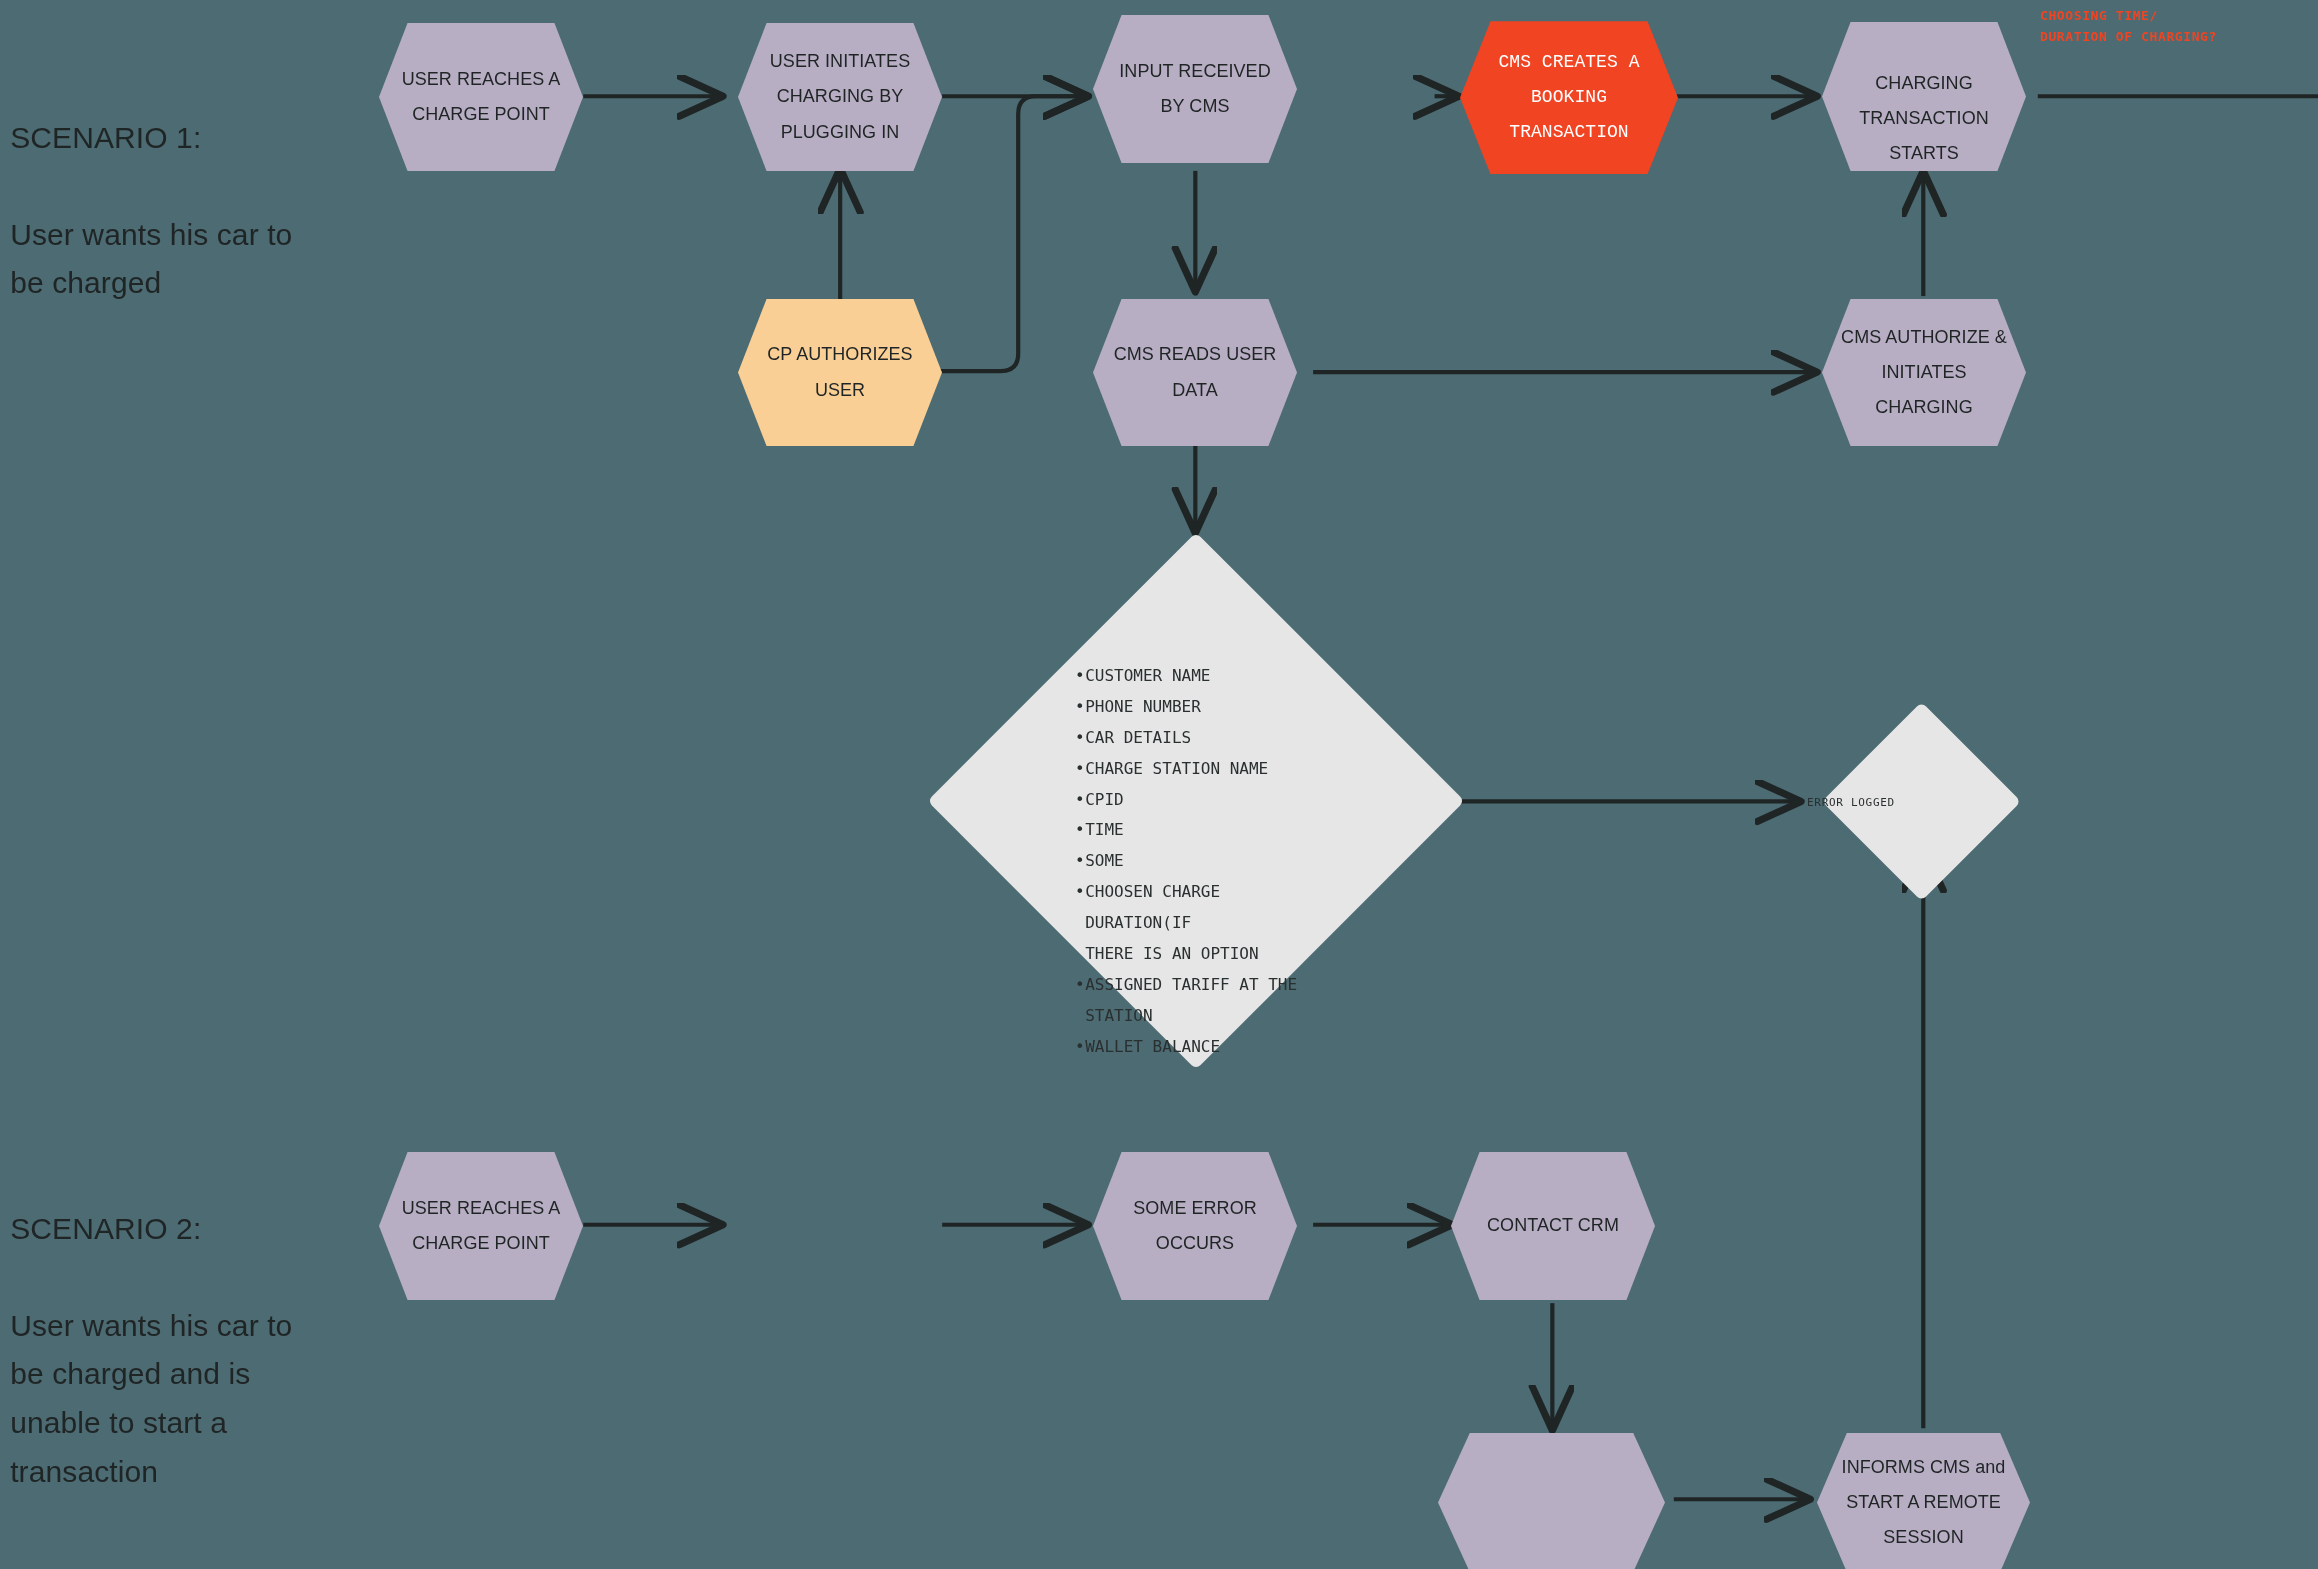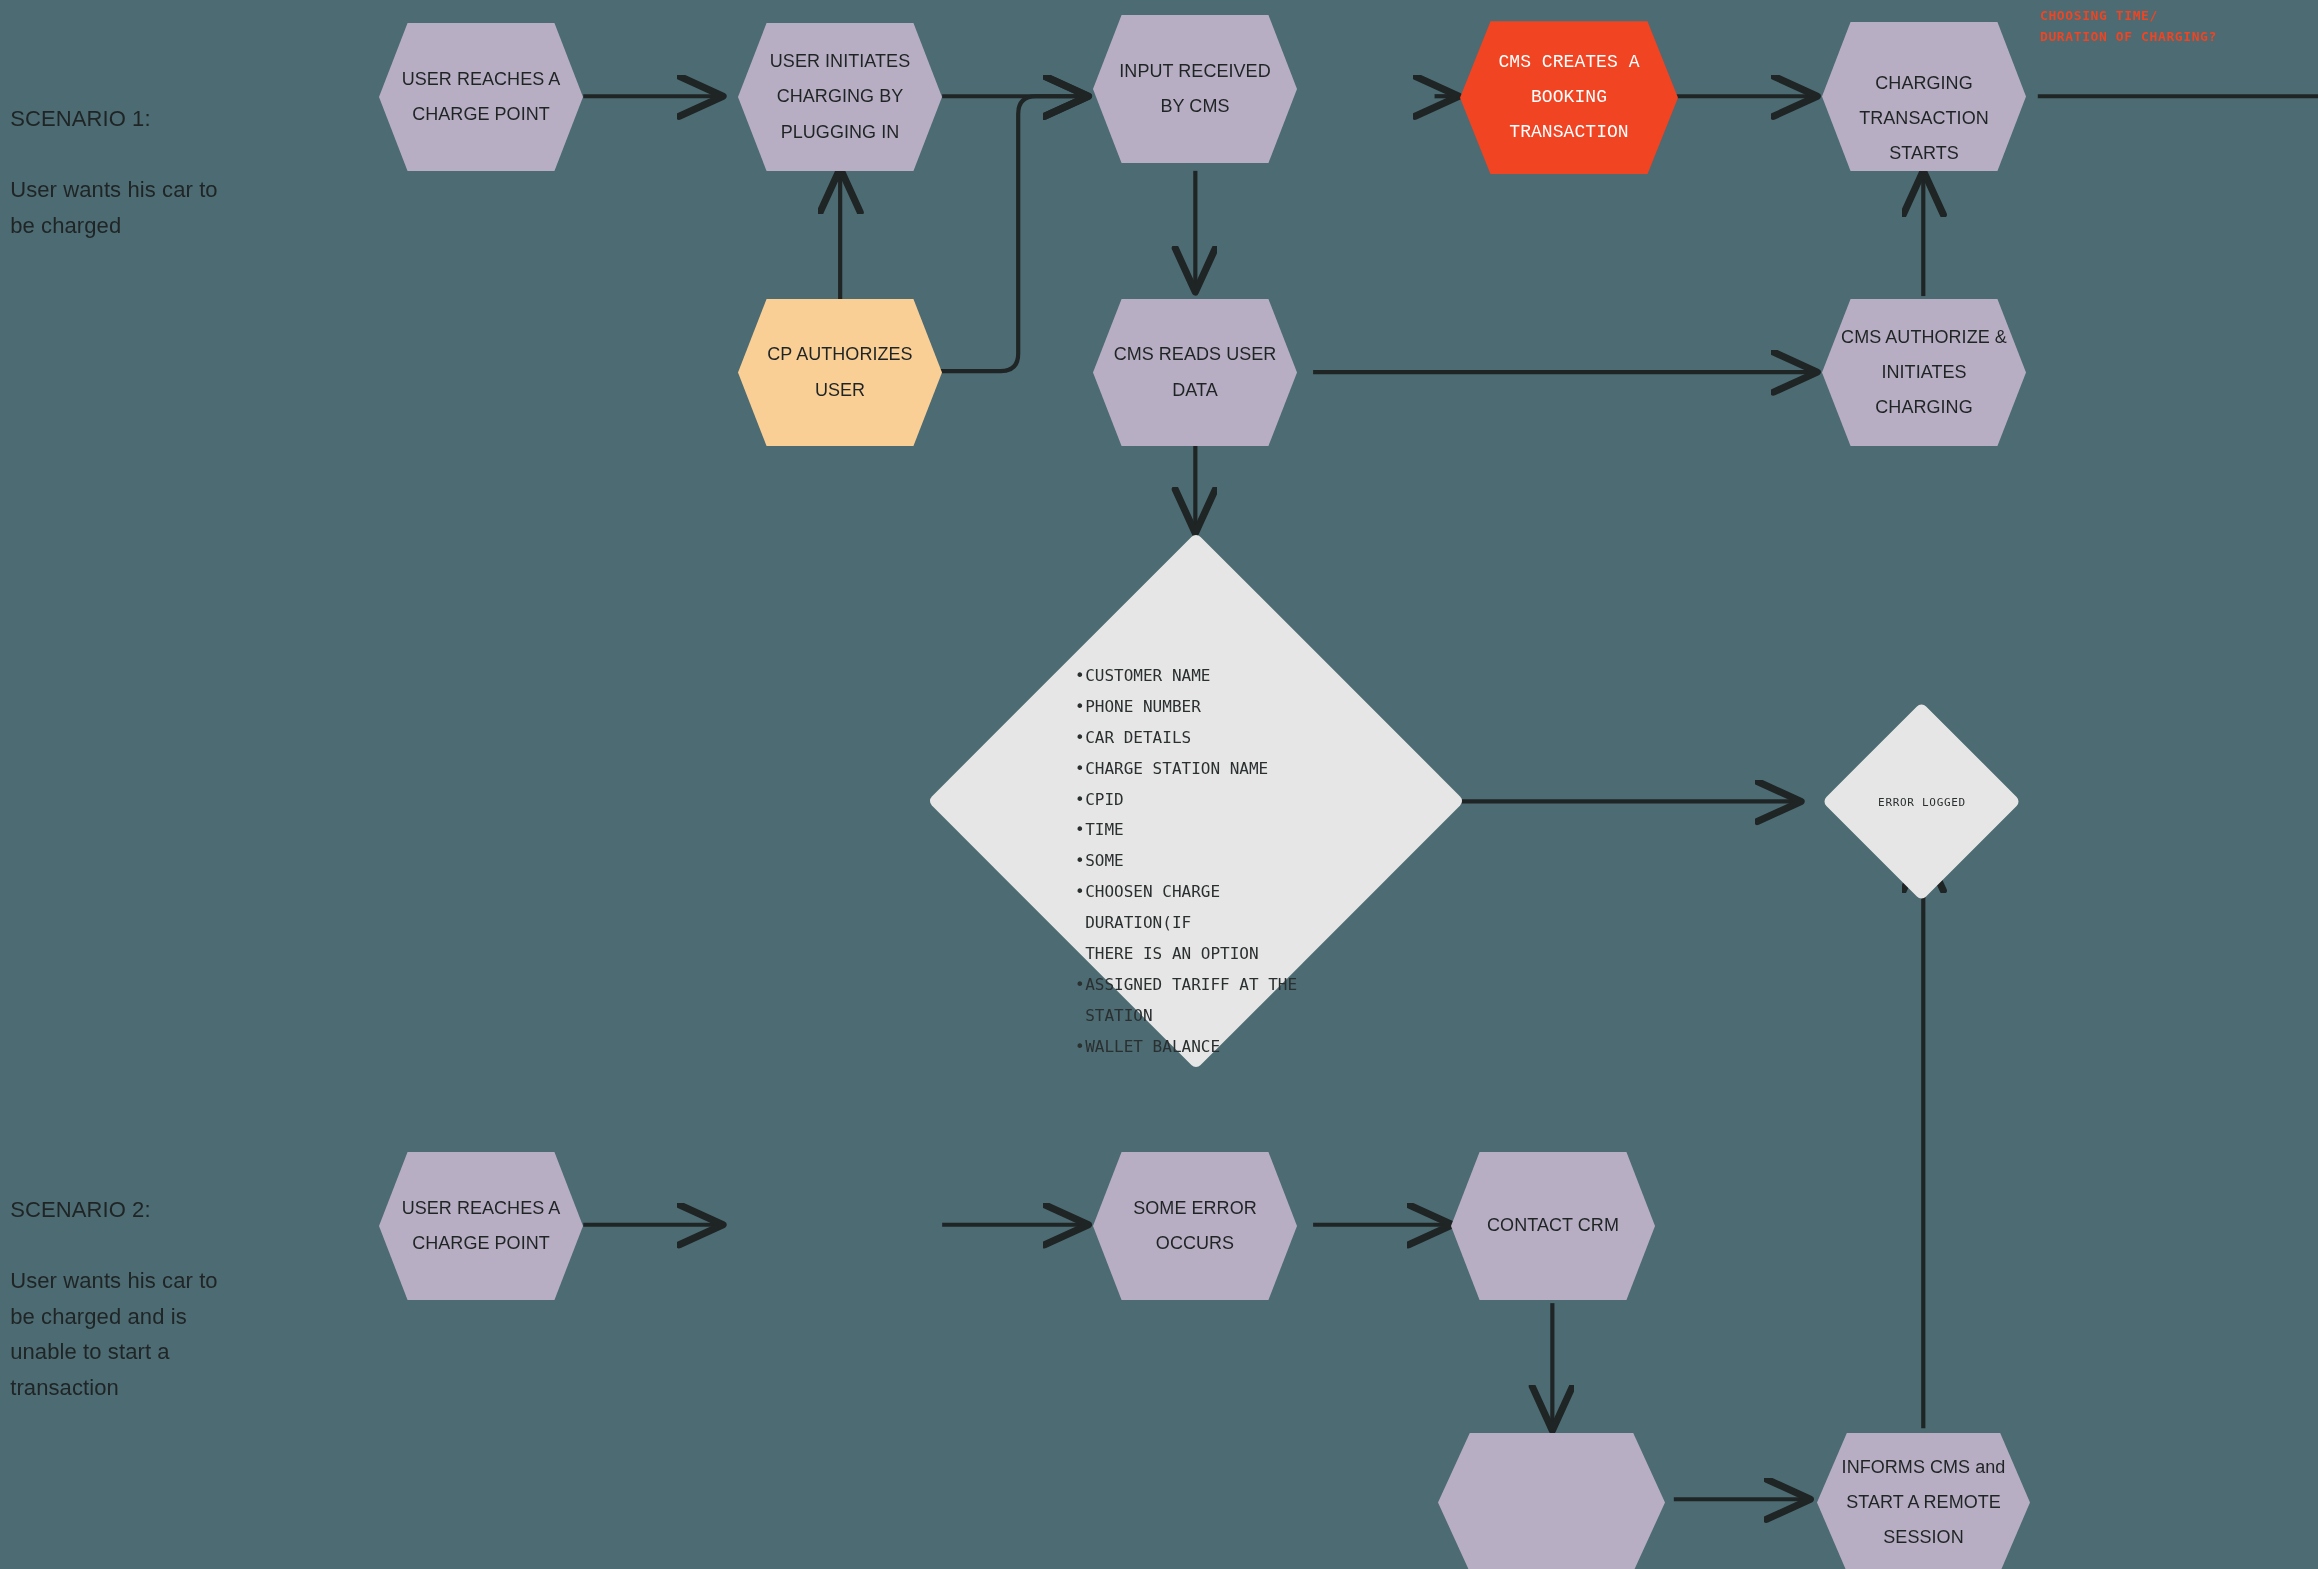--- a/index.html
+++ b/index.html
@@ -8,21 +8,21 @@
     width:3101px;height:1570px;
     background:#4c6b72;
     overflow:hidden;
     font-family:"Liberation Sans", sans-serif;
   }
   #edges{position:absolute;left:0;top:0;width:3101px;height:1570px;}
   .scn{
     position:absolute;
     color:#1f2425;
     font-family:"Liberation Sans", sans-serif;
-    font-size:22px;
+    font-size:30px;
     line-height:1.62;
     font-weight:400;
     letter-spacing:0.1px;
     white-space:pre-line;
   }
   .node{
     position:absolute;
     display:flex;
     align-items:center;
     justify-content:center;
@@ -224,21 +224,21 @@
   </div>
 
   <div class="node" style="left:1817px;top:1433px;width:213px;height:139px;">
     <div class="hexshape" style="background: rgb(184, 174, 196);"></div>
     <div class="hexlabel">INFORMS CMS and START
 A REMOTE SESSION</div>
   </div>
 
   <div class="dwrap" style="left:1799px;top:702px;width:246px;height:199px;">
     <div class="diamond" style="left: 52px; top: 29px; width: 141px; height: 141px; background: rgb(230, 230, 230);"></div>
-    <div class="dtext center" style="left:0;top:90px;width:246px;text-align:center;">ERROR LOGGED</div>
+    <div class="dtext center" style="left:8px;top:90px;width:246px;text-align:left;">ERROR LOGGED</div>
   </div>
 
   <div class="dwrap" style="left:936px;top:532px;width:519px;height:538px;">
     <div class="diamond" style="left: 70px; top: 79px; width: 380px; height: 380px; background: rgb(230, 230, 230);"></div>
     <ul class="dtext dbullets" id="list-user-data" style="left:139px;top:129px;width:260px;"><li>CUSTOMER NAME</li><li>PHONE NUMBER</li><li>CAR DETAILS</li><li>CHARGE STATION NAME</li><li>CPID</li><li>TIME</li><li>SOME</li><li>CHOOSEN CHARGE DURATION(IF
 THERE IS AN OPTION</li><li>ASSIGNED TARIFF AT THE
 STATION</li><li>WALLET BALANCE</li></ul>
   </div>
 
 </div>

